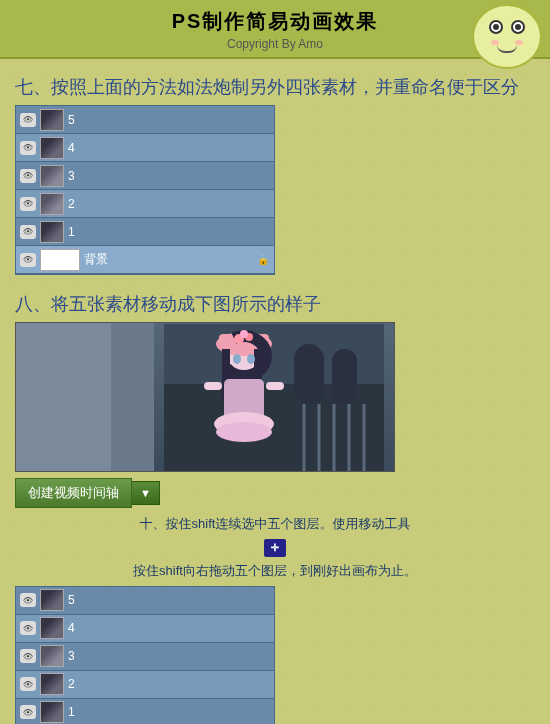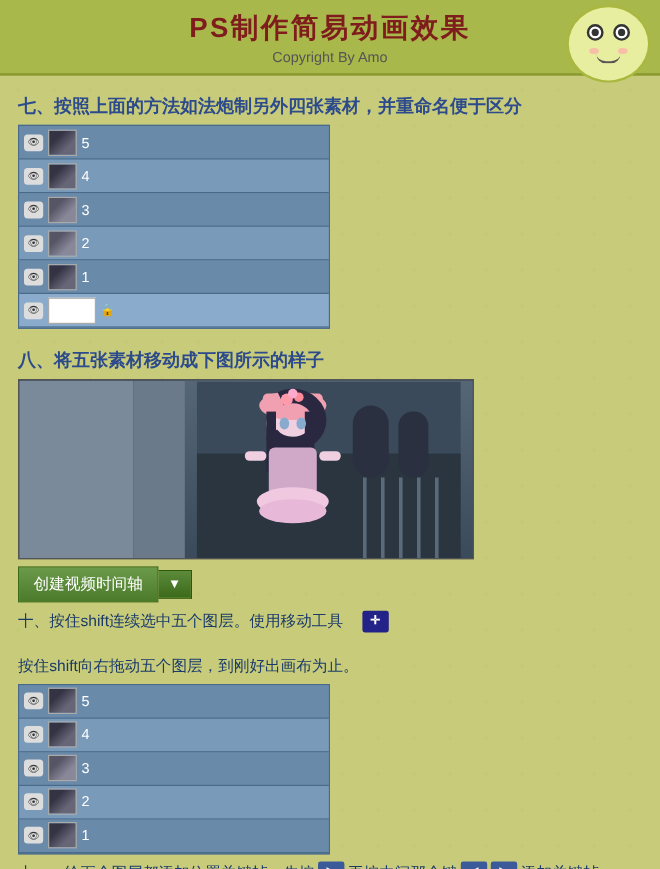--- a/index.html
+++ b/index.html
@@ -29,23 +29,23 @@
     }
 
     
     .header {
       background-color: #a8b84a;
       text-align: center;
       padding: 8px 0 6px;
       border-bottom: 2px solid #8a9a30;
     }
     .header-title {
-      font-size: 23px;
+      font-size: 20px;
       font-weight: bold;
-      color: #7f1d1d;
+      color: #000000;
       letter-spacing: 2px;
     }
     .header-subtitle {
       font-size: 12px;
       color: #555;
       margin-top: 2px;
       text-align: center;
     }
     .frog-body {
       width: 70px;
@@ -105,22 +105,22 @@
       opacity: 0.7;
     }
 
     
     .content {
       padding: 8px 15px;
     }
 
     .section-title {
       color: #2c4a8c;
-      font-size: 15px;
-      font-weight: bold;
+      font-size: 18px;
+      font-weight: normal;
       margin: 8px 0 6px;
     }
 
     
     .layers-panel {
       background: #5a7a9a;
       border: 1px solid #4a6a8a;
       width: 260px;
       margin: 4px 0;
     }
@@ -239,23 +239,24 @@
       padding: 5px 8px;
       cursor: pointer;
       font-size: 11px;
     }
 
     
     .tool-desc {
       display: flex;
       align-items: center;
       flex-wrap: wrap;
-      gap: 16px;
+      gap: 4px;
       margin: 4px 0;
       line-height: 1.6;
+      flex-direction: column;
     }
     .tool-icon {
       display: inline-flex;
       align-items: center;
       justify-content: center;
       background: #3a5a9a;
       color: white;
       font-size: 10px;
       width: 22px;
       height: 18px;
@@ -366,20 +367,21 @@
           <div class="layer-eye">👁</div>
           <div class="layer-thumb">
             <div class="layer-thumb-inner layer-thumb-char"></div>
           </div>
           <div class="layer-name">1</div>
         </div>
 
         <div class="layer-row bg-row">
           <div class="layer-eye">👁</div>
           <div class="layer-bg-thumb"></div>
+          <div class="layer-name">背景</div>
           <div class="layer-lock">🔒</div>
         </div>
 
       </div>
     </div>
 
     <div class="section-8">
       <div class="section-title">八、将五张素材移动成下图所示的样子</div>
 
       <div class="image-area">

